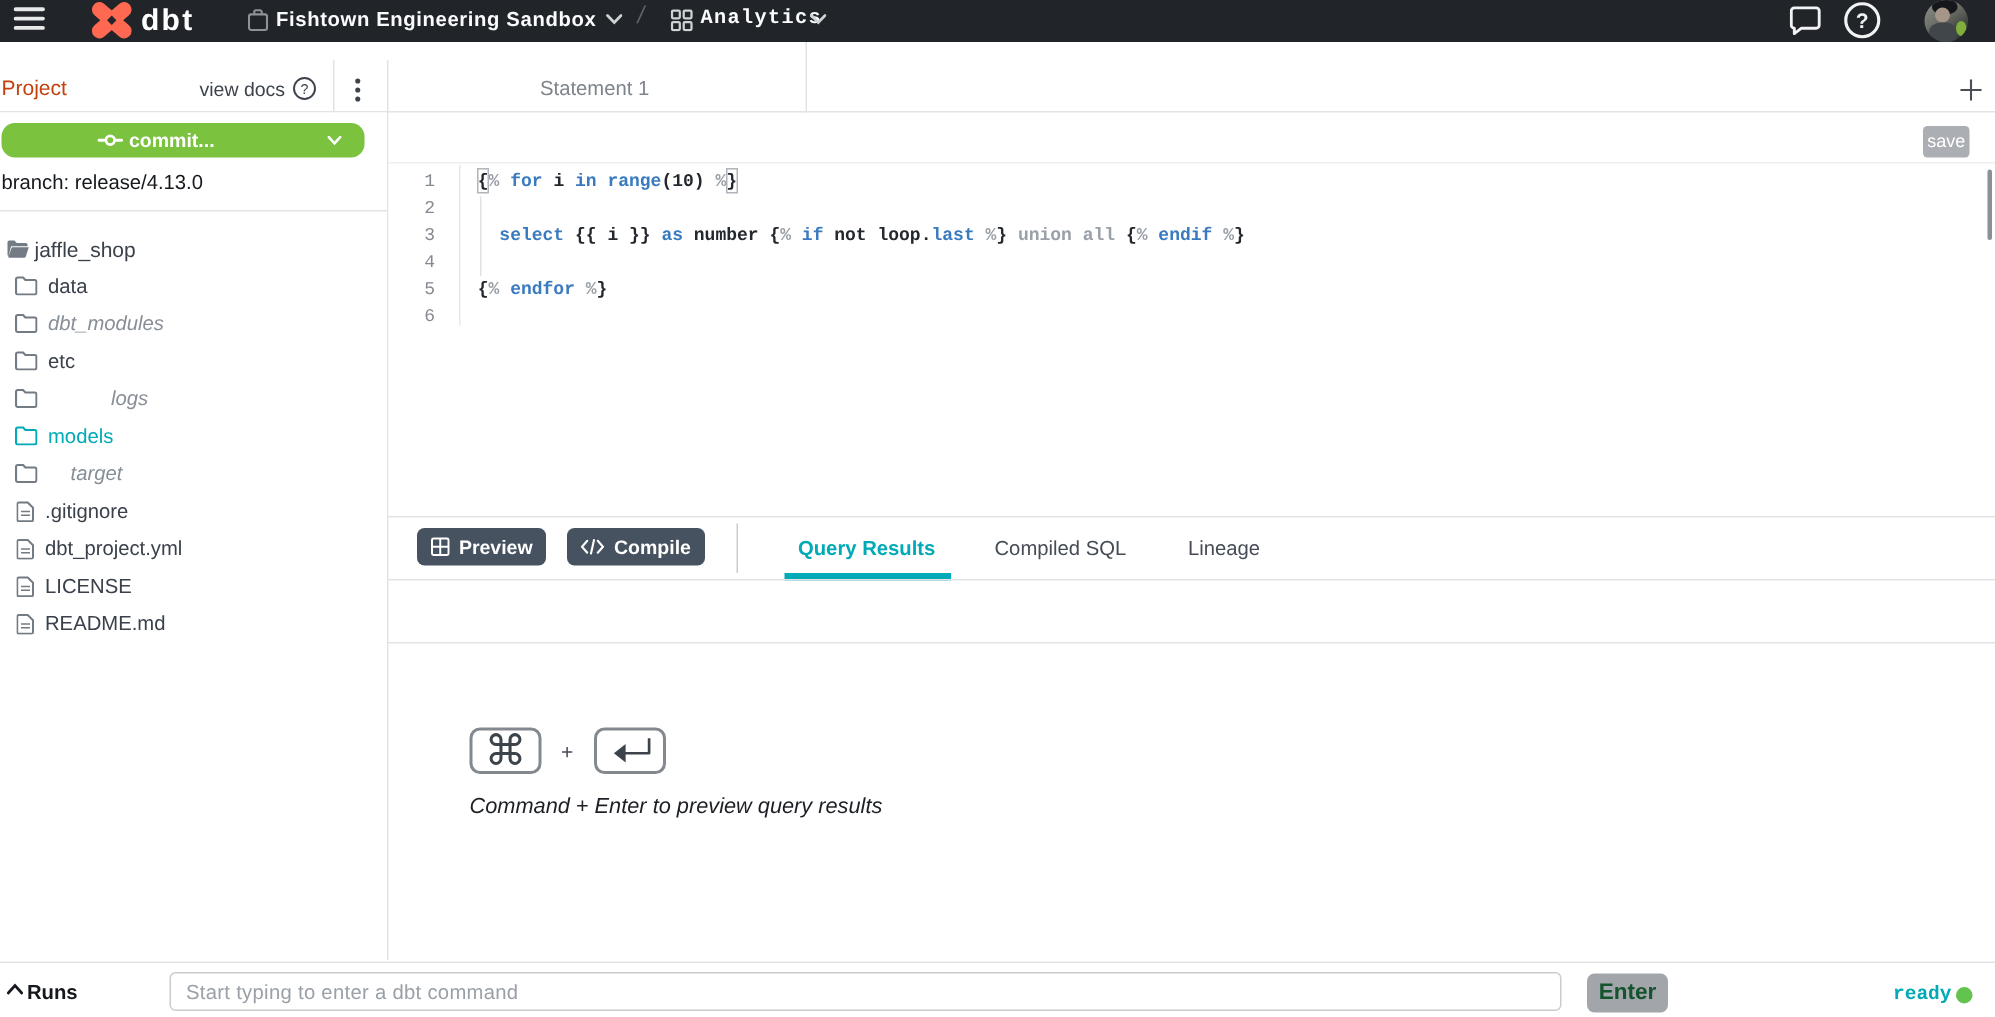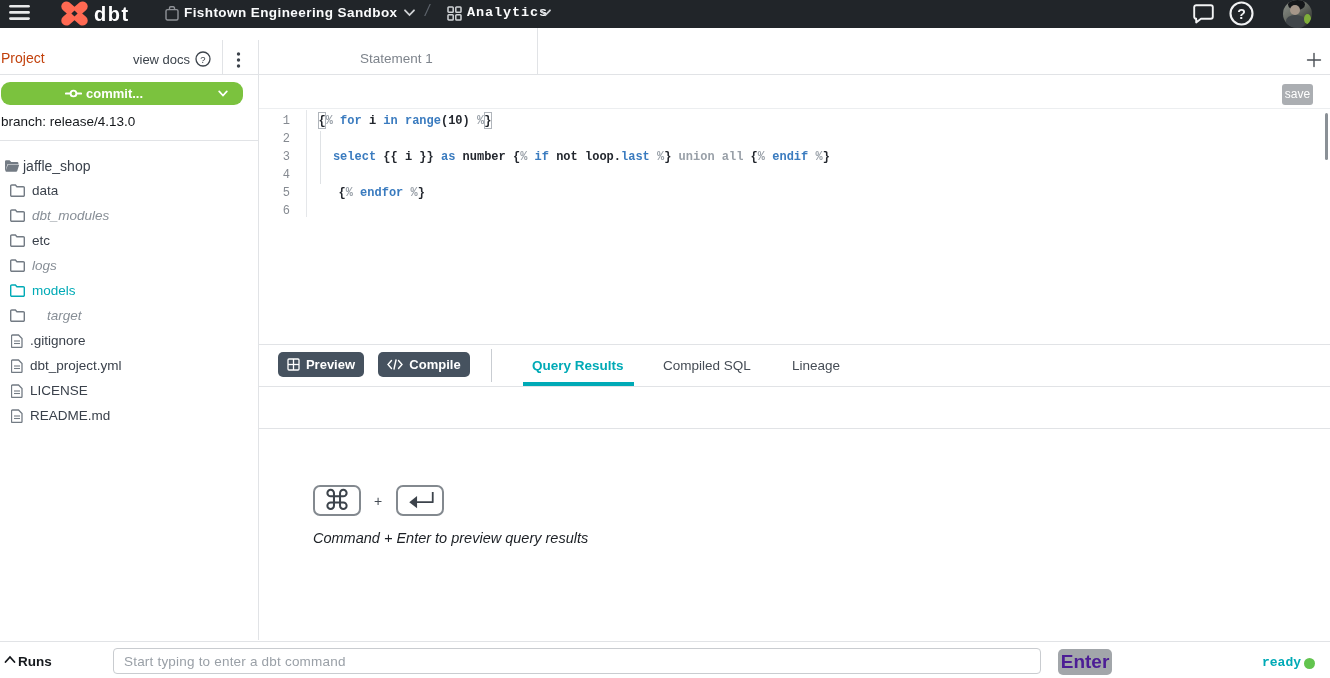--- a/index.html
+++ b/index.html
@@ -159,21 +159,21 @@
         <path d="M1.8 1 h3.6 l1.5 1.7 h6.3 a1.1 1.1 0 0 1 1.1 1.1 v7.4 a1.1 1.1 0 0 1 -1.1 1.1 H1.8 a1.1 1.1 0 0 1 -1.1 -1.1 V2.1 A1.1 1.1 0 0 1 1.8 1 Z" fill="none" stroke="#737b84" stroke-width="1.4"></path>
       </svg>
       <span style="margin-left:7px;">dbt_modules</span>
     </div>
     <div class="tree-item " style="top: 228px; width: 258px;">
       <svg width="15" height="13" viewBox="0 0 15 13" style="margin-left:10px;">
         <path d="M1.8 1 h3.6 l1.5 1.7 h6.3 a1.1 1.1 0 0 1 1.1 1.1 v7.4 a1.1 1.1 0 0 1 -1.1 1.1 H1.8 a1.1 1.1 0 0 1 -1.1 -1.1 V2.1 A1.1 1.1 0 0 1 1.8 1 Z" fill="none" stroke="#737b84" stroke-width="1.4"></path>
       </svg>
       <span style="margin-left:7px;">etc</span>
     </div>
-    <div class="tree-item ital" style="top: 253px; width: 258px;">
+    <div class="tree-item ital" style="top: 253px; width: 258px; gap: 42px;">
       <svg width="15" height="13" viewBox="0 0 15 13" style="margin-left:10px;">
         <path d="M1.8 1 h3.6 l1.5 1.7 h6.3 a1.1 1.1 0 0 1 1.1 1.1 v7.4 a1.1 1.1 0 0 1 -1.1 1.1 H1.8 a1.1 1.1 0 0 1 -1.1 -1.1 V2.1 A1.1 1.1 0 0 1 1.8 1 Z" fill="none" stroke="#737b84" stroke-width="1.4"></path>
       </svg>
       <span style="margin-left:7px;">logs</span>
     </div>
     <div class="tree-item teal" style="top: 278px; width: 258px;">
       <svg width="15" height="13" viewBox="0 0 15 13" style="margin-left:10px;">
         <path d="M1.8 1 h3.6 l1.5 1.7 h6.3 a1.1 1.1 0 0 1 1.1 1.1 v7.4 a1.1 1.1 0 0 1 -1.1 1.1 H1.8 a1.1 1.1 0 0 1 -1.1 -1.1 V2.1 A1.1 1.1 0 0 1 1.8 1 Z" fill="none" stroke="#00aab6" stroke-width="1.4"></path>
       </svg>
       <span style="margin-left:7px;">models</span>
@@ -224,21 +224,21 @@
     <div class="abs" style="left:47px; top:34px; width:1px; height:107px; background:#e5e7ea;"></div>
     <div class="abs" style="left:61px; top:55px; width:1px; height:53px; background:#dfe2e5;"></div>
     <div class="ln" style="left:11px; top:38px;">1</div>
     <div class="ln" style="left:11px; top:56px;">2</div>
     <div class="ln" style="left:11px; top:74px;">3</div>
     <div class="ln" style="left:11px; top:92px;">4</div>
     <div class="ln" style="left:11px; top:110px;">5</div>
     <div class="ln" style="left:11px; top:128px;">6</div>
     <div class="codeline" style="left:59.5px; top:36px;">{<span class="mut">%</span> <span class="kw">for</span> i <span class="kw">in</span> <span class="kw">range</span>(10) <span class="mut">%</span>}</div>
     <div class="codeline" style="left:59.5px; top:72px;">  <span class="kw">select</span> {{ i }} <span class="kw">as</span> number {<span class="mut">%</span> <span class="kw">if</span> not loop.<span class="kw">last</span> <span class="mut">%</span>} <span class="mut">union all</span> {<span class="mut">%</span> <span class="kw">endif</span> <span class="mut">%</span>}</div>
-    <div class="codeline" style="left:59.5px; top:108px;margin-left:20px;">{<span class="mut">%</span> <span class="kw">endfor</span> <span class="mut">%</span>}</div>
+    <div class="codeline" style="left:59.5px; top:108px;">{<span class="mut">%</span> <span class="kw">endfor</span> <span class="mut">%</span>}</div>
     <div class="abs" style="left:59px; top:36px; width:8px; height:17px; border:1px solid #b0b5bb;"></div>
     <div class="abs" style="left:224.6px; top:36px; width:8px; height:17px; border:1px solid #b0b5bb;"></div>
     <div class="abs" style="left:1066px; top:37px; width:3px; height:47px; background:#8a9096; border-radius:2px;"></div>
   </div>
 
 <div class="abs" style="left:258px; top:344px; width:1072px; height:1px; background:#e1e3e6;"></div>
 <div id="toolbar" style="top:345px; background:transparent;">
   <div class="btn-dark" style="left:278px; width:86px;">
     <svg width="13" height="13" viewBox="0 0 13 13">
       <g fill="none" stroke="#fff" stroke-width="1.3">
@@ -283,17 +283,17 @@
 <div class="abs" style="left:0px; top:641px; width:1330px; height:1px; background:#e1e3e6;"></div>
 <div id="bottombar">
   <svg class="abs" style="left:4px; top:13px;" width="12" height="9" viewBox="0 0 12 9">
     <path d="M1.5 7 L6 2 L10.5 7" fill="none" stroke="#15181c" stroke-width="1.8" stroke-linecap="round"></path>
   </svg>
   <span class="abs" style="left:18px; top:12px; font-size:13.5px; font-weight:bold; color:#15181c;">Runs</span>
   <div class="abs" style="left:113px; top:6px; width:928px; height:26px; border:1px solid #c9ccd0; border-radius:4px;">
     <span class="abs" style="left:10px; top:5px; font-size:13.5px; letter-spacing:0.2px; color:#9aa0a7;">Start typing to enter a dbt command</span>
   </div>
   <div class="abs" style="left:1058px; top:7px; width:54px; height:26px; background:#a2a6aa; border-radius:5px; text-align:center;">
-    <span style="color:#4c1d95; font-size:19px; font-weight:bold; line-height:26px;">Enter</span>
+    <span style="color:#14532d; font-size:15px; font-weight:bold; line-height:26px;">Enter</span>
   </div>
   <span class="abs" style="left:1262px; top:13px; font-size:13px; font-weight:bold; color:#00aab6;font-family:Liberation Mono, monospace;">ready</span>
   <div class="abs" style="left:1304px; top:16px; width:11px; height:11px; border-radius:50%; background:#62c44e;"></div>
 </div>
 
 </body></html>

